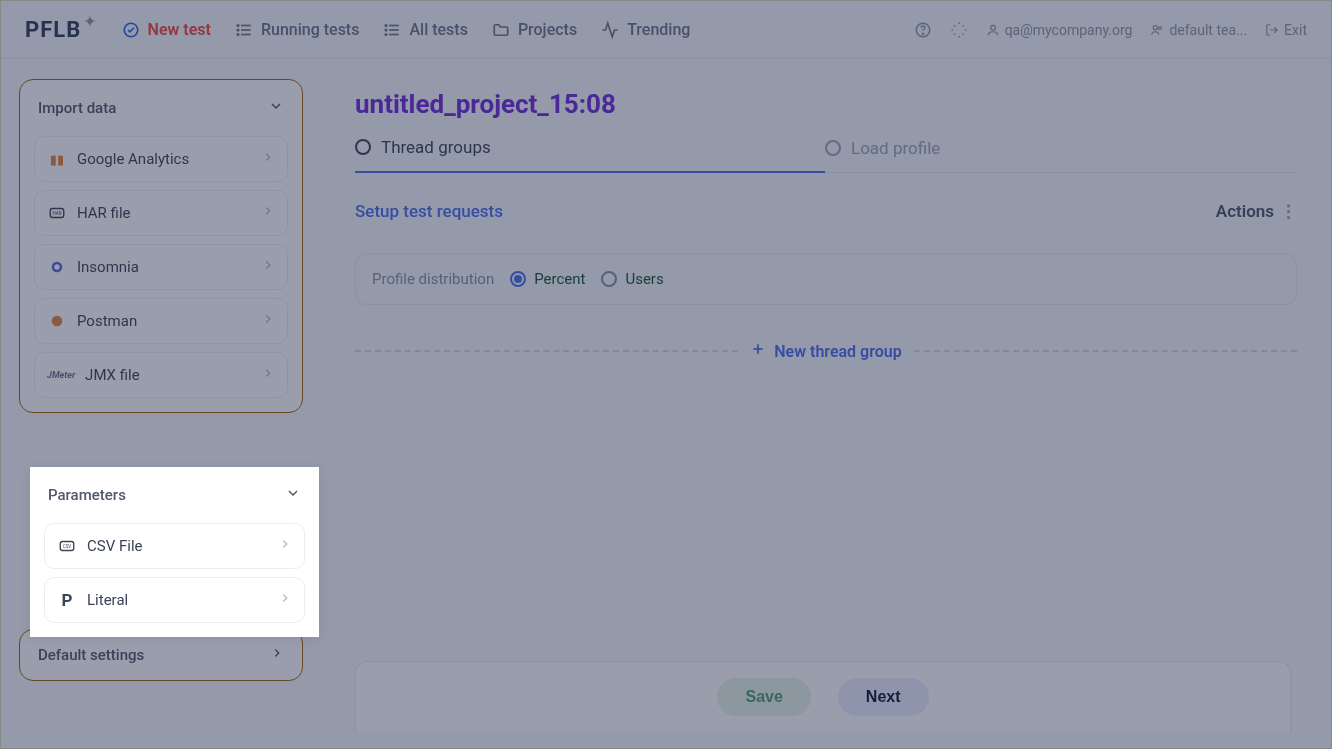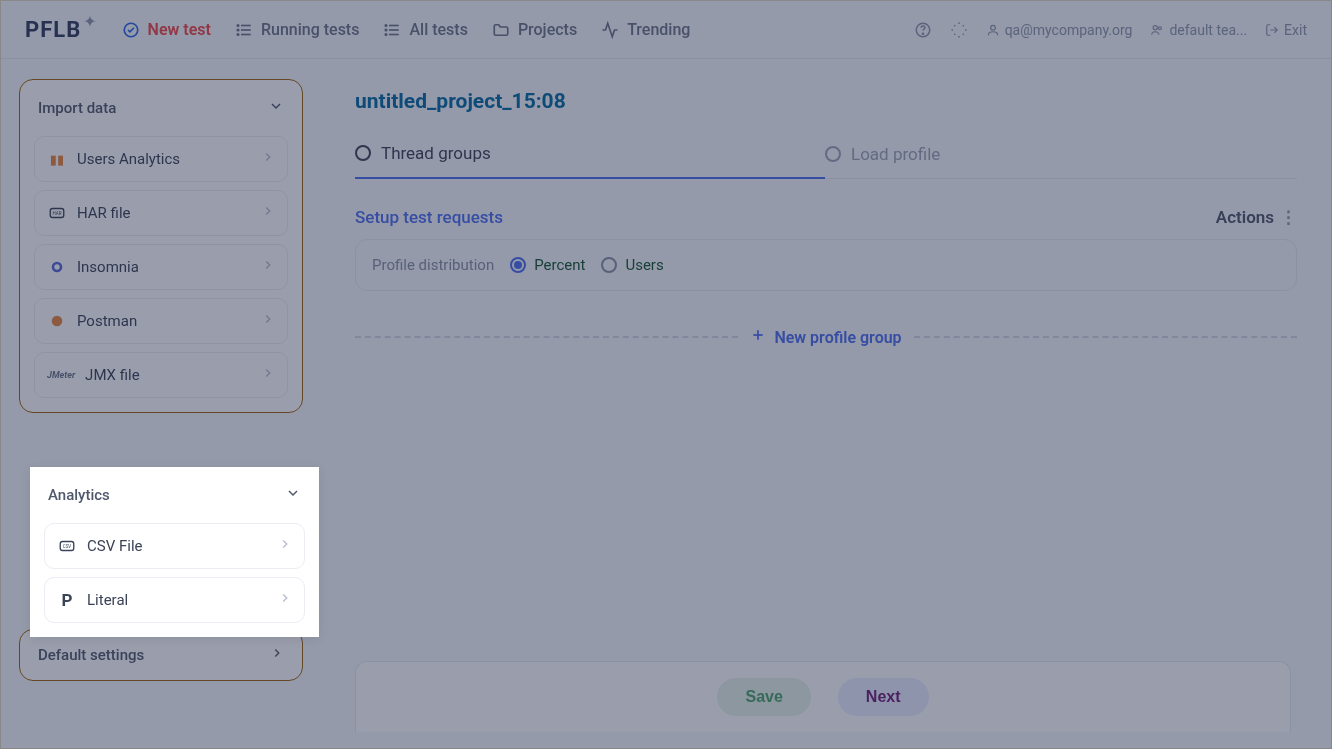--- a/index.html
+++ b/index.html
@@ -16,40 +16,40 @@
 .sidebar { width: 320px; padding: 20px 18px; }
 .panel { border: 1px solid #a16207; border-radius: 14px; background: #fff; margin-bottom: 16px; padding: 14px; }
 .panel-header { display: flex; justify-content: space-between; align-items: center; color: #50586b; font-size: 15px; font-weight: 500; padding: 4px 4px 10px 4px; cursor: pointer; }
 .panel-item { display: flex; align-items: center; gap: 10px; border: 1px solid #eaedf2; border-radius: 10px; padding: 12px 12px; margin-top: 8px; cursor: pointer; color: #3b4356; font-size: 15px; position: relative; background: #fff; }
 .panel-item:first-of-type { margin-top: 4px; }
 .panel-item .chev { margin-left: auto; color: #b5bcc9; }
 .item-icon { width: 20px; height: 20px; display: inline-flex; align-items: center; justify-content: center; }
 .panel.simple { padding: 16px 18px; }
 .panel.simple .panel-header { padding: 0; }
 .main { flex: 1; padding: 30px 34px 0 34px; position: relative; }
-.title { font-size: 21px; font-weight: 700; color: #0369a1; margin-bottom: 30px; }
+.title { font-size: 26px; font-weight: 700; color: #6d28d9; margin-bottom: 18px; }
 .tabs { display: flex; gap: 0; border-bottom: 1px solid #e5e8ed; margin-bottom: 28px; }
 .tab { display: flex; align-items: center; gap: 10px; padding: 0 0 14px 0; width: 470px; color: #9aa3b6; font-size: 17px; cursor: pointer; }
 .tab.active { color: #3b4356; border-bottom: 2px solid #4a6cf0; margin-bottom: -1px; }
 .tab .radio { width: 16px; height: 16px; border: 2px solid currentColor; border-radius: 50%; display: inline-block; }
-.section-head { display: flex; justify-content: space-between; margin-bottom: 12px; }
+.section-head { display: flex; justify-content: space-between; margin-bottom: 32px; }
 .section-title { color: #4a6cf0; font-size: 17px; font-weight: 500; }
 .actions-label { color: #4b5468; font-size: 17px; font-weight: 600; display: flex; align-items: center; gap: 6px; cursor: pointer; }
 .dist-row { border: 1px solid #e5e8ed; border-radius: 12px; padding: 16px 16px; display: flex; align-items: center; gap: 16px; color: #8690a3; font-size: 15px; margin-bottom: 36px; }
 .radio-opt { display: flex; align-items: center; gap: 8px; color: #14532d; }
 .radio-opt .r { width: 16px; height: 16px; border: 2px solid #4a6cf0; border-radius: 50%; display: inline-flex; align-items: center; justify-content: center; }
 .radio-opt .r.filled::after { content: ''; width: 8px; height: 8px; background: #4a6cf0; border-radius: 50%; }
 .radio-opt.unsel .r { border-color: #8690a3; }
 .divider-row { display: flex; align-items: center; gap: 12px; }
 .divider-row .line { flex: 1; border-top: 2px dashed #d2d8e2; }
 .add-group { display: flex; align-items: center; gap: 8px; color: #4a6cf0; font-weight: 600; font-size: 16px; cursor: pointer; }
 .bottom-bar { position: absolute; bottom: 16px; left: 34px; right: 40px; border: 1px solid #e5e8ed; border-radius: 12px 12px 0 0; border-bottom: none; padding: 16px; display: flex; justify-content: center; gap: 27px; background: #fff; }
 .btn { padding: 10px 28px; border-radius: 22px; border: none; font-size: 16px; font-weight: 600; cursor: pointer; }
 .btn-save { background: #e5f2e9; color: #4aa168; }
-.btn-next { background: #e7edff; color: #701a75; }
+.btn-next { background: #e7edff; color: #0f172a; }
 .overlay { position: absolute; inset: 0; background: rgba(30, 40, 70, 0.45); pointer-events: none; }
 .highlight-panel { position: absolute; left: 29px; top: 466px; width: 289px; background: #fff; border-radius: 0; padding: 14px; z-index: 10; box-shadow: 0 2px 10px rgba(0,0,0,0.08); }
 .highlight-panel .panel-header { display: flex; justify-content: space-between; align-items: center; color: #50586b; font-size: 15px; font-weight: 500; padding: 4px 4px 10px 4px; }
 .ga-icon { font-size: 13px; }
 </style>
 </head>
 <body>
 
 <div class="topbar">
   <div class="logo">
@@ -150,21 +150,21 @@
       <div class="panel-header">
         <span>Import data</span>
         <span>
           <svg width="16" height="16" viewBox="0 0 24 24" fill="none" stroke="#50586b" stroke-width="2.2">
               <polyline points="6 9 12 15 18 9"></polyline>
             </svg>
         </span>
       </div>
       <div class="panel-item">
         <span class="item-icon ga-icon" style="color:#e8833a;">▮▮</span>
-        <span>Users Analytics</span>
+        <span>Google Analytics</span>
         <span class="chev"><svg width="14" height="14" viewBox="0 0 24 24" fill="none" stroke="#b5bcc9" stroke-width="2.4">
               <polyline points="9 6 15 12 9 18"></polyline>
             </svg></span>
       </div>
       <div class="panel-item">
         <span class="item-icon">
           <svg width="18" height="18" viewBox="0 0 24 24" fill="none" stroke="#3b4356" stroke-width="1.8">
               <rect x="3" y="6" width="18" height="12" rx="3"></rect>
               <text x="12" y="15" font-size="6" text-anchor="middle" fill="#3b4356" stroke="none">HAR</text>
             </svg>
@@ -248,37 +248,37 @@
         <span>Users</span>
       </label>
     </div>
     <div class="divider-row">
       <div class="line"></div>
       <div class="add-group">
         <span><svg width="16" height="16" viewBox="0 0 24 24" fill="none" stroke="#4a6cf0" stroke-width="2.6">
               <line x1="12" y1="5" x2="12" y2="19"></line>
               <line x1="5" y1="12" x2="19" y2="12"></line>
             </svg></span>
-        <span>New profile group</span>
+        <span>New thread group</span>
       </div>
       <div class="line"></div>
     </div>
 
     <div class="bottom-bar">
       <button class="btn btn-save">Save</button>
       <button class="btn btn-next">Next</button>
     </div>
   </div>
 </div>
 
 <div class="overlay"></div>
 
 <div class="highlight-panel">
   <div class="panel-header">
-    <span>Analytics</span>
+    <span>Parameters</span>
     <span>
       <svg width="16" height="16" viewBox="0 0 24 24" fill="none" stroke="#50586b" stroke-width="2.2">
           <polyline points="6 9 12 15 18 9"></polyline>
         </svg>
     </span>
   </div>
   <div class="panel-item">
     <span class="item-icon">
       <svg width="18" height="18" viewBox="0 0 24 24" fill="none" stroke="#3b4356" stroke-width="1.8">
           <rect x="3" y="6" width="18" height="12" rx="3"></rect>

